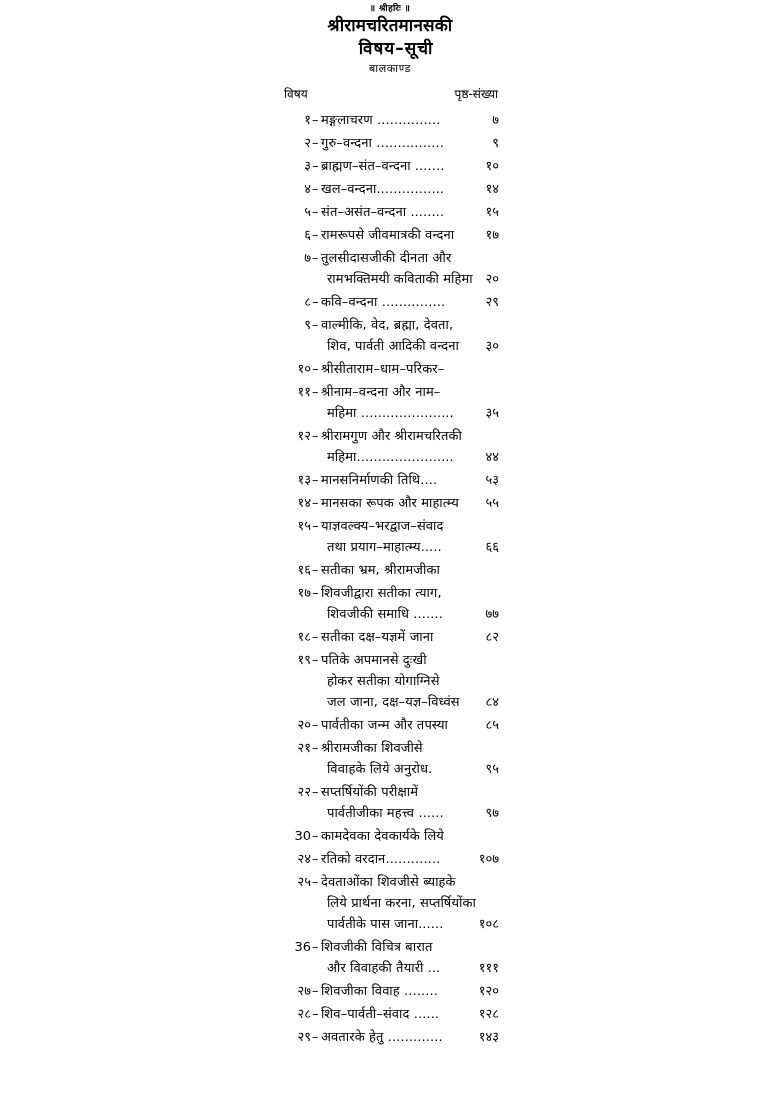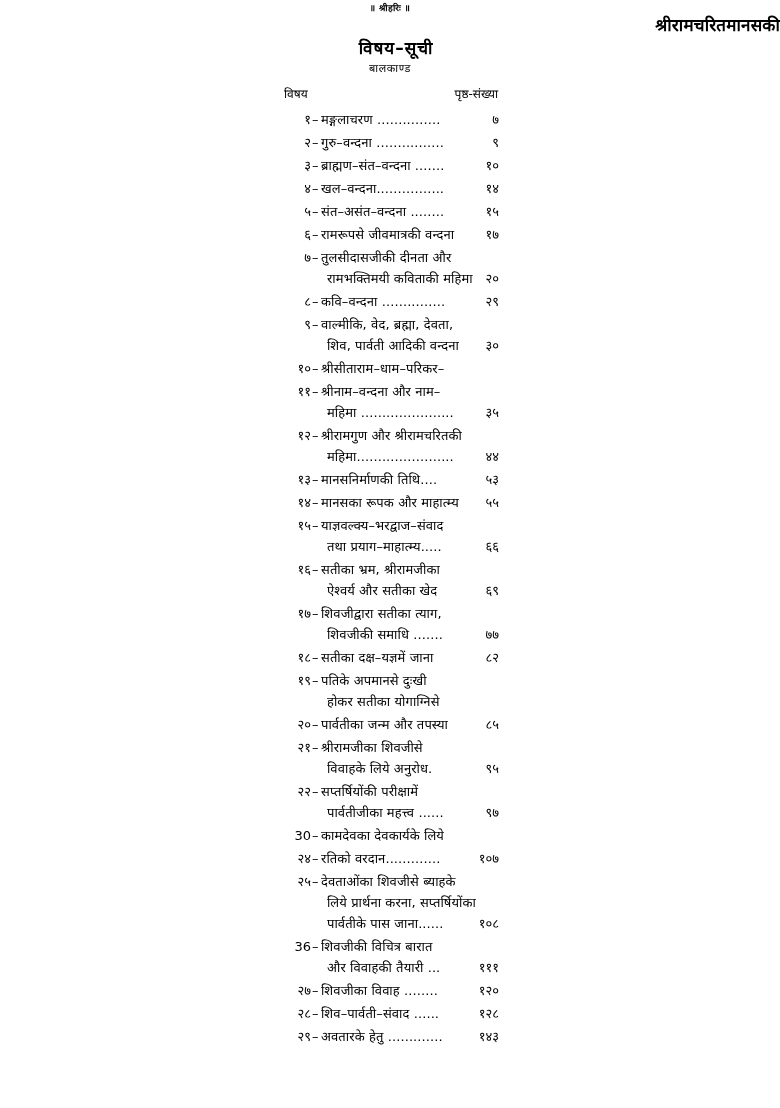--- a/index.html
+++ b/index.html
@@ -32,21 +32,20 @@
     line-height: 12px;
     letter-spacing: 0.3px;
     font-weight: 600;
   }
   .book-title {
     font-size: 17px;
     line-height: 20px;
     font-weight: 700;
     letter-spacing: 0.2px;
     margin-top: 1px;
-    text-align: right;
   }
   .doc-title {
     font-size: 17px;
     line-height: 22px;
     font-weight: 700;
     letter-spacing: 1px;
     margin-top: 2px;
     margin-left: 12px;
   }
   .kand-title {
@@ -277,24 +276,20 @@
           <span class="text cont">तथा  प्रयाग–माहात्म्य.....</span>
           <span class="pg">६६</span>
         </div>
       </div>
       <div class="entry">
         <div class="entry-line">
           <span class="num">१६</span>
           <span class="dash">–</span>
           <span class="text">सतीका  भ्रम,  श्रीरामजीका</span>
         </div>
-        <div class="entry-line">
-          <span class="text cont">ऐश्वर्य  और  सतीका  खेद</span>
-          <span class="pg">६९</span>
-        </div>
       </div>
       <div class="entry">
         <div class="entry-line">
           <span class="num">१७</span>
           <span class="dash">–</span>
           <span class="text">शिवजीद्वारा  सतीका  त्याग,</span>
         </div>
         <div class="entry-line">
           <span class="text cont">शिवजीकी  समाधि .......</span>
           <span class="pg">७७</span>
@@ -310,20 +305,24 @@
       </div>
       <div class="entry">
         <div class="entry-line">
           <span class="num">१९</span>
           <span class="dash">–</span>
           <span class="text">पतिके  अपमानसे  दुःखी</span>
         </div>
         <div class="entry-line">
           <span class="text cont">होकर  सतीका  योगाग्निसे</span>
         </div>
+        <div class="entry-line">
+          <span class="text cont">जल जाना, दक्ष–यज्ञ–विध्वंस</span>
+          <span class="pg">८४</span>
+        </div>
       </div>
       <div class="entry">
         <div class="entry-line">
           <span class="num">२०</span>
           <span class="dash">–</span>
           <span class="text">पार्वतीका  जन्म  और  तपस्या</span>
           <span class="pg">८५</span>
         </div>
       </div>
       <div class="entry">

